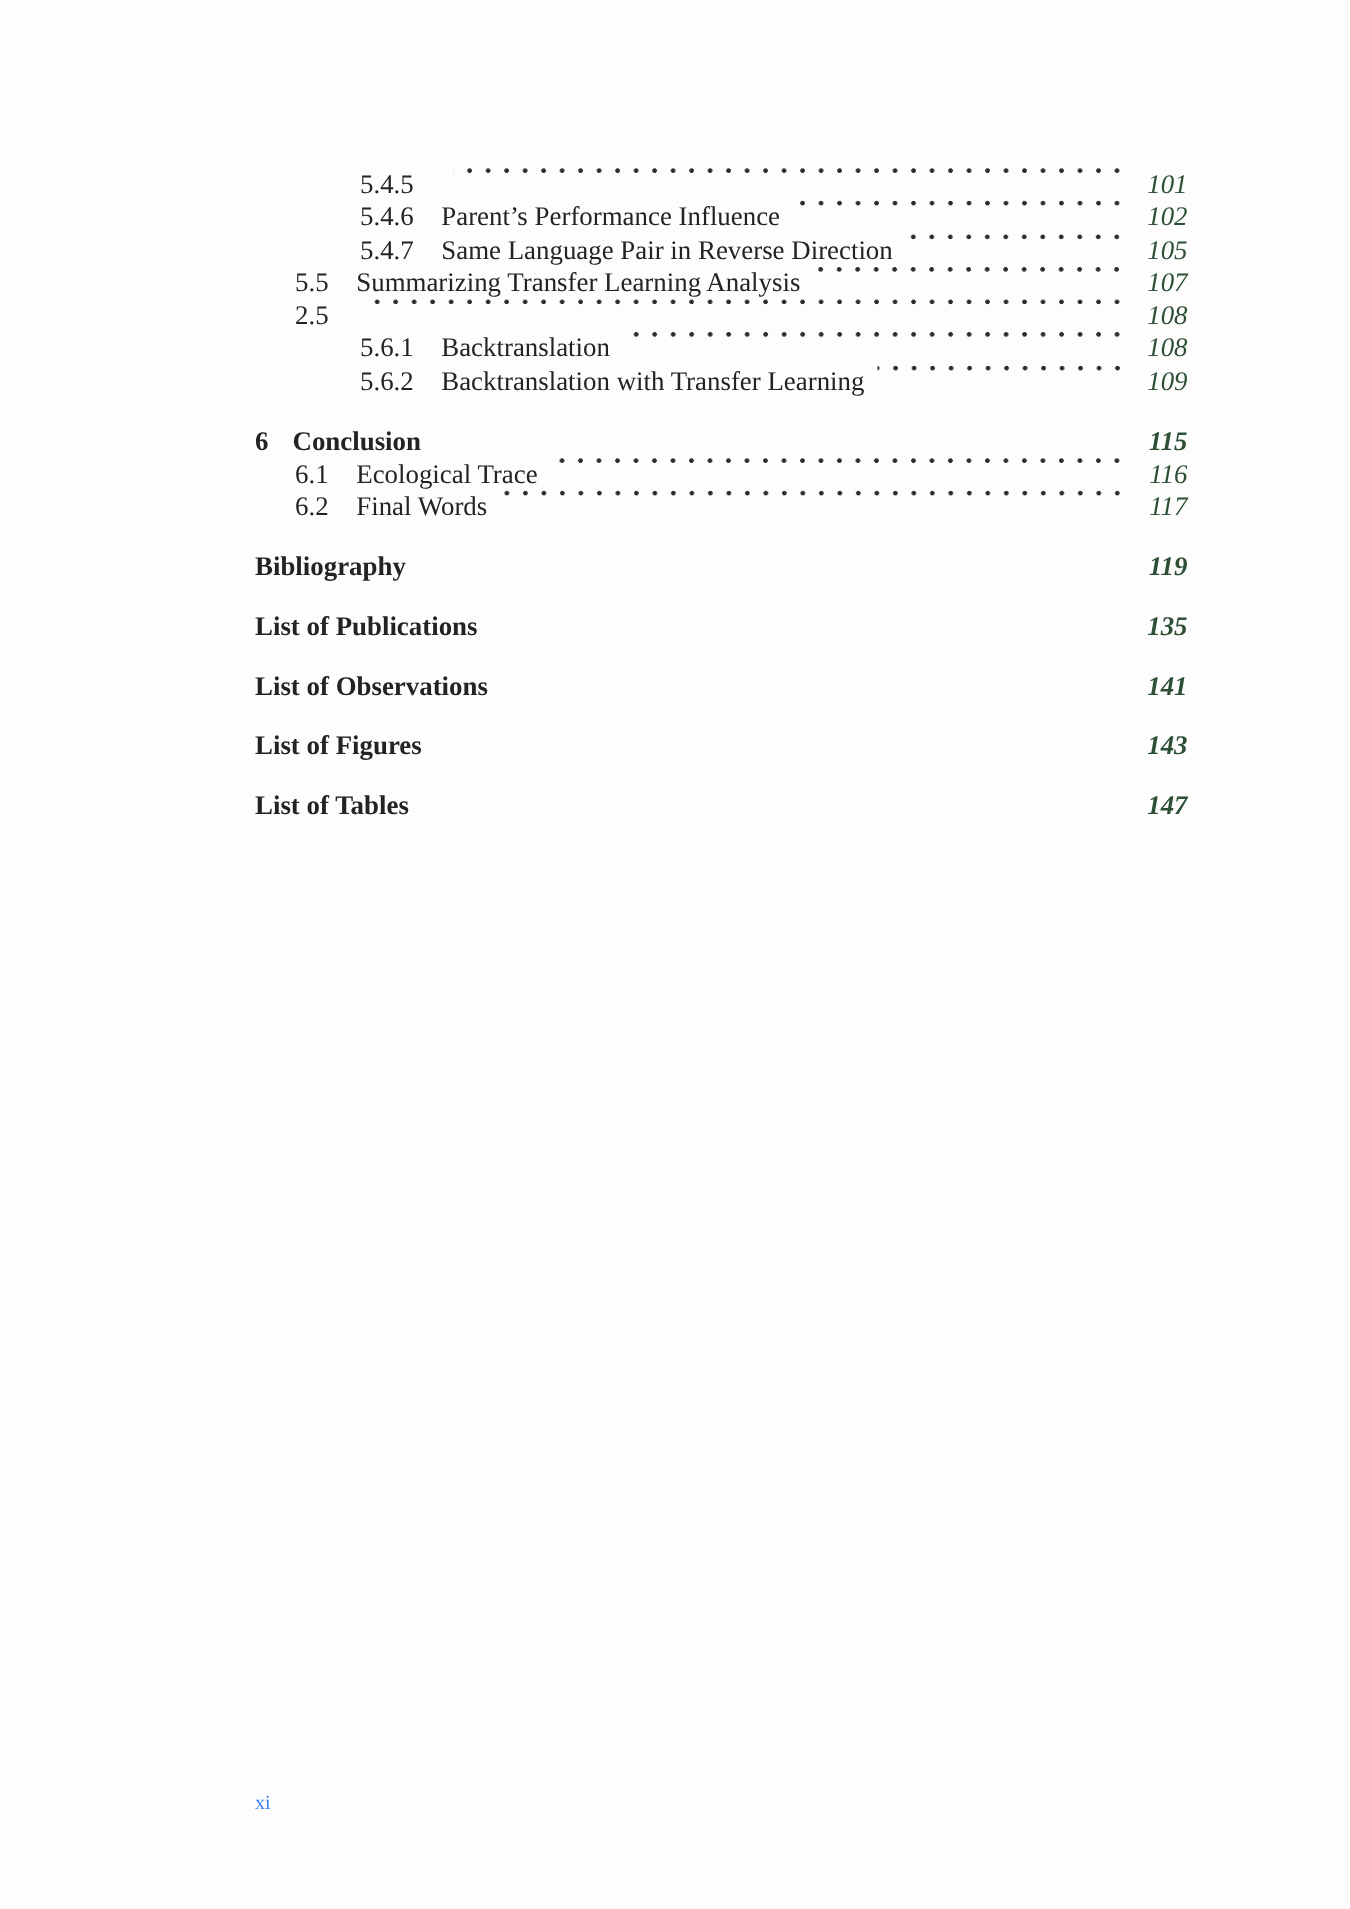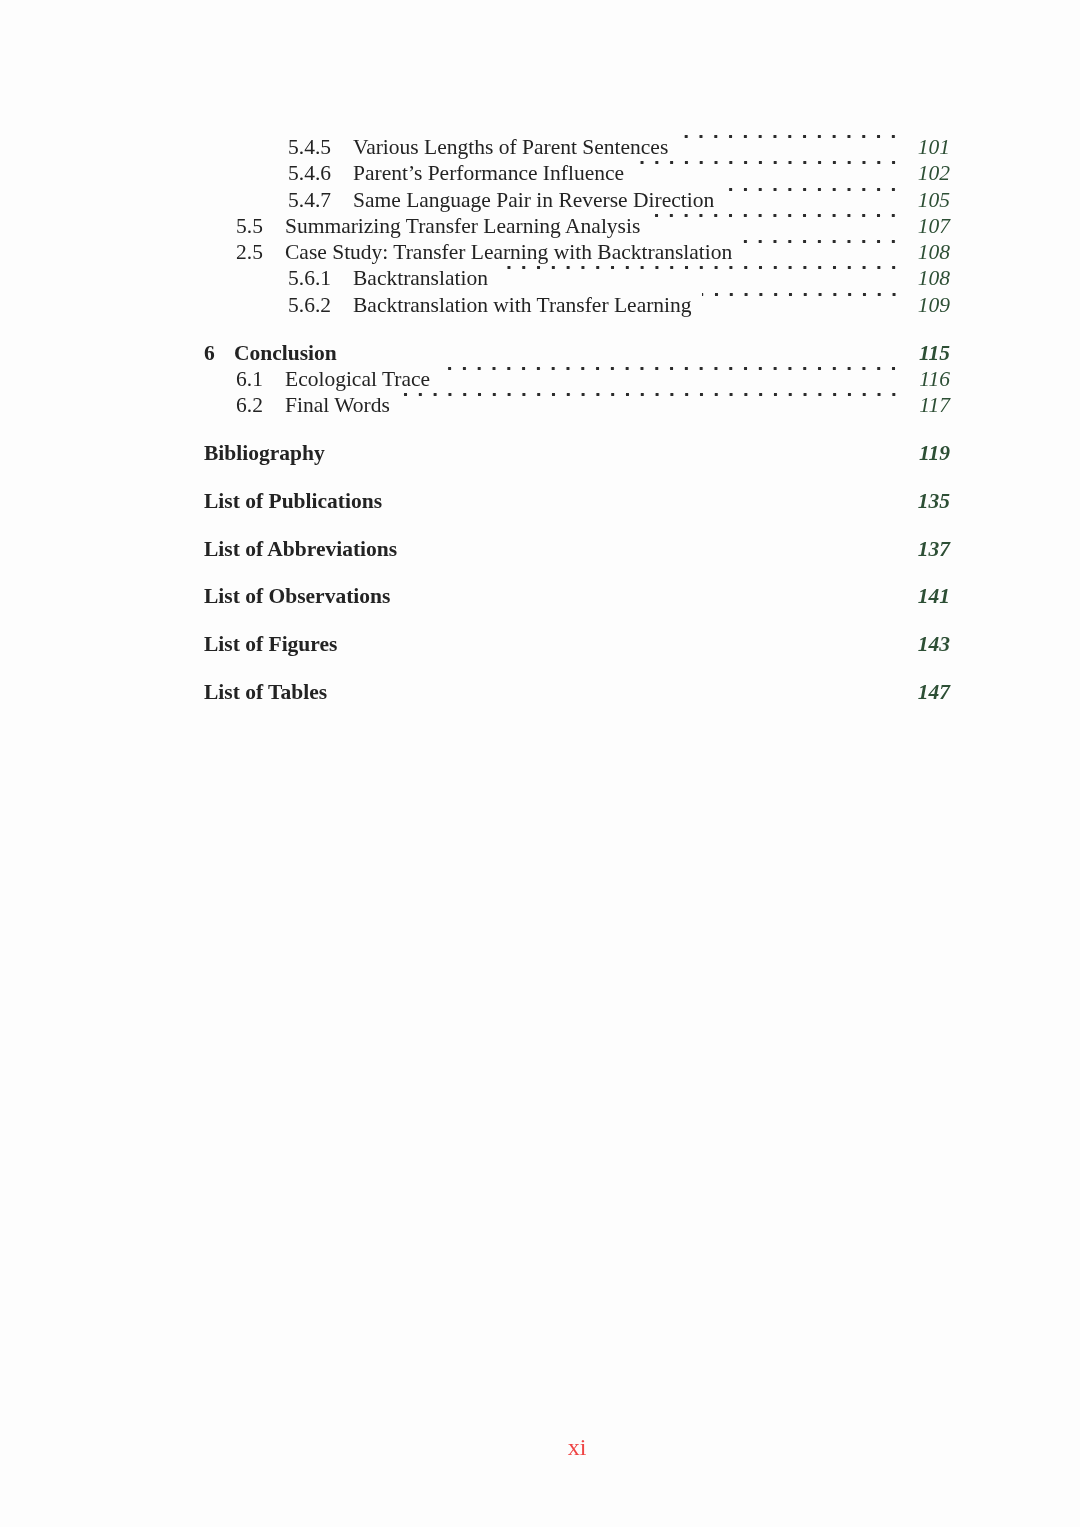--- a/index.html
+++ b/index.html
@@ -72,33 +72,31 @@
     min-width: 34px;
     text-align: right;
     color: #2d4f35;
     font-style: italic;
   }
   .footer {
     position: absolute;
     left: 204px;
     top: 1434px;
     width: 746px;
-    text-align: center;
-    font-size: 24px;
-    color: #ef4444;
+    font-size: 16px;
+    color: #3b82f6;
   }
 </style>
 </head>
 <body>
 
 <main class="toc">
   <div id="toc-list">
       <div class="toc-row level-subsection">
         <span class="entry-num">5.4.5</span>
-        <span class="entry-title">Various Lengths of Parent Sentences</span>
         <span class="dot-leader"></span>
         <span class="entry-page">101</span>
       </div>
       <div class="toc-row level-subsection">
         <span class="entry-num">5.4.6</span>
         <span class="entry-title">Parent’s Performance Influence</span>
         <span class="dot-leader"></span>
         <span class="entry-page">102</span>
       </div>
       <div class="toc-row level-subsection">
@@ -108,21 +106,20 @@
         <span class="entry-page">105</span>
       </div>
       <div class="toc-row level-section">
         <span class="entry-num">5.5</span>
         <span class="entry-title">Summarizing Transfer Learning Analysis</span>
         <span class="dot-leader"></span>
         <span class="entry-page">107</span>
       </div>
       <div class="toc-row level-section">
         <span class="entry-num">2.5</span>
-        <span class="entry-title">Case Study: Transfer Learning with Backtranslation</span>
         <span class="dot-leader"></span>
         <span class="entry-page">108</span>
       </div>
       <div class="toc-row level-subsection">
         <span class="entry-num">5.6.1</span>
         <span class="entry-title">Backtranslation</span>
         <span class="dot-leader"></span>
         <span class="entry-page">108</span>
       </div>
       <div class="toc-row level-subsection">
@@ -153,25 +150,20 @@
         <span class="entry-title">Bibliography</span>
         <span class="dot-leader"></span>
         <span class="entry-page">119</span>
       </div>
       <div class="toc-row level-backmatter">
         <span class="entry-title">List of Publications</span>
         <span class="dot-leader"></span>
         <span class="entry-page">135</span>
       </div>
       <div class="toc-row level-backmatter">
-        <span class="entry-title">List of Abbreviations</span>
-        <span class="dot-leader"></span>
-        <span class="entry-page">137</span>
-      </div>
-      <div class="toc-row level-backmatter">
         <span class="entry-title">List of Observations</span>
         <span class="dot-leader"></span>
         <span class="entry-page">141</span>
       </div>
       <div class="toc-row level-backmatter">
         <span class="entry-title">List of Figures</span>
         <span class="dot-leader"></span>
         <span class="entry-page">143</span>
       </div>
       <div class="toc-row level-backmatter">

